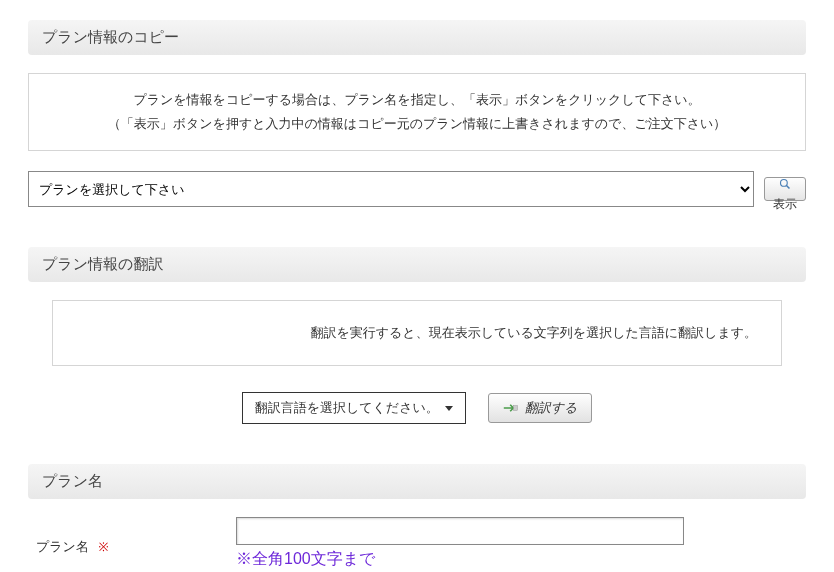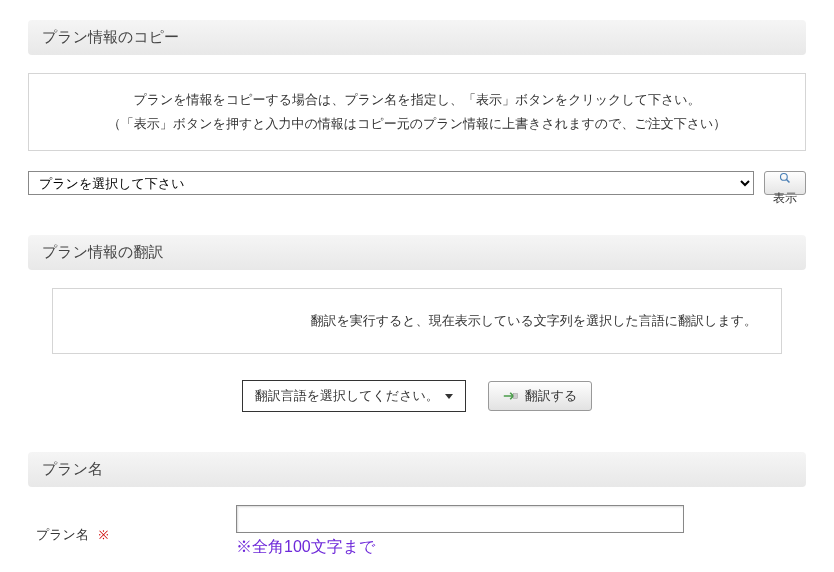--- a/index.html
+++ b/index.html
@@ -45,21 +45,21 @@
       text-align: right;
     }
     .select-row {
       display: flex;
       align-items: center;
       gap: 10px;
       margin-bottom: 40px;
     }
     .plan-select {
       flex: 1;
-      height: 24px;
+      height: 36px;
       border: 1px solid #888;
       font-size: 13px;
       padding: 0 6px;
       background: #fff;
     }
     .display-button {
       height: 24px;
       padding: 0 8px;
       background: linear-gradient(to bottom, #fefefe, #e5e5e5);
       border: 1px solid #999;
@@ -106,20 +106,21 @@
       padding: 0 14px;
       background: linear-gradient(to bottom, #fefefe, #e2e2e2);
       border: 1px solid #999;
       border-radius: 3px;
       font-size: 13px;
       cursor: pointer;
       display: inline-flex;
       align-items: center;
       gap: 6px;
       color: #333;
+      font-style: italic;
     }
     .arrow-icon {
       display: inline-flex;
       align-items: center;
     }
     .arrow-icon svg {
       width: 16px;
       height: 12px;
     }
     .form-row {

